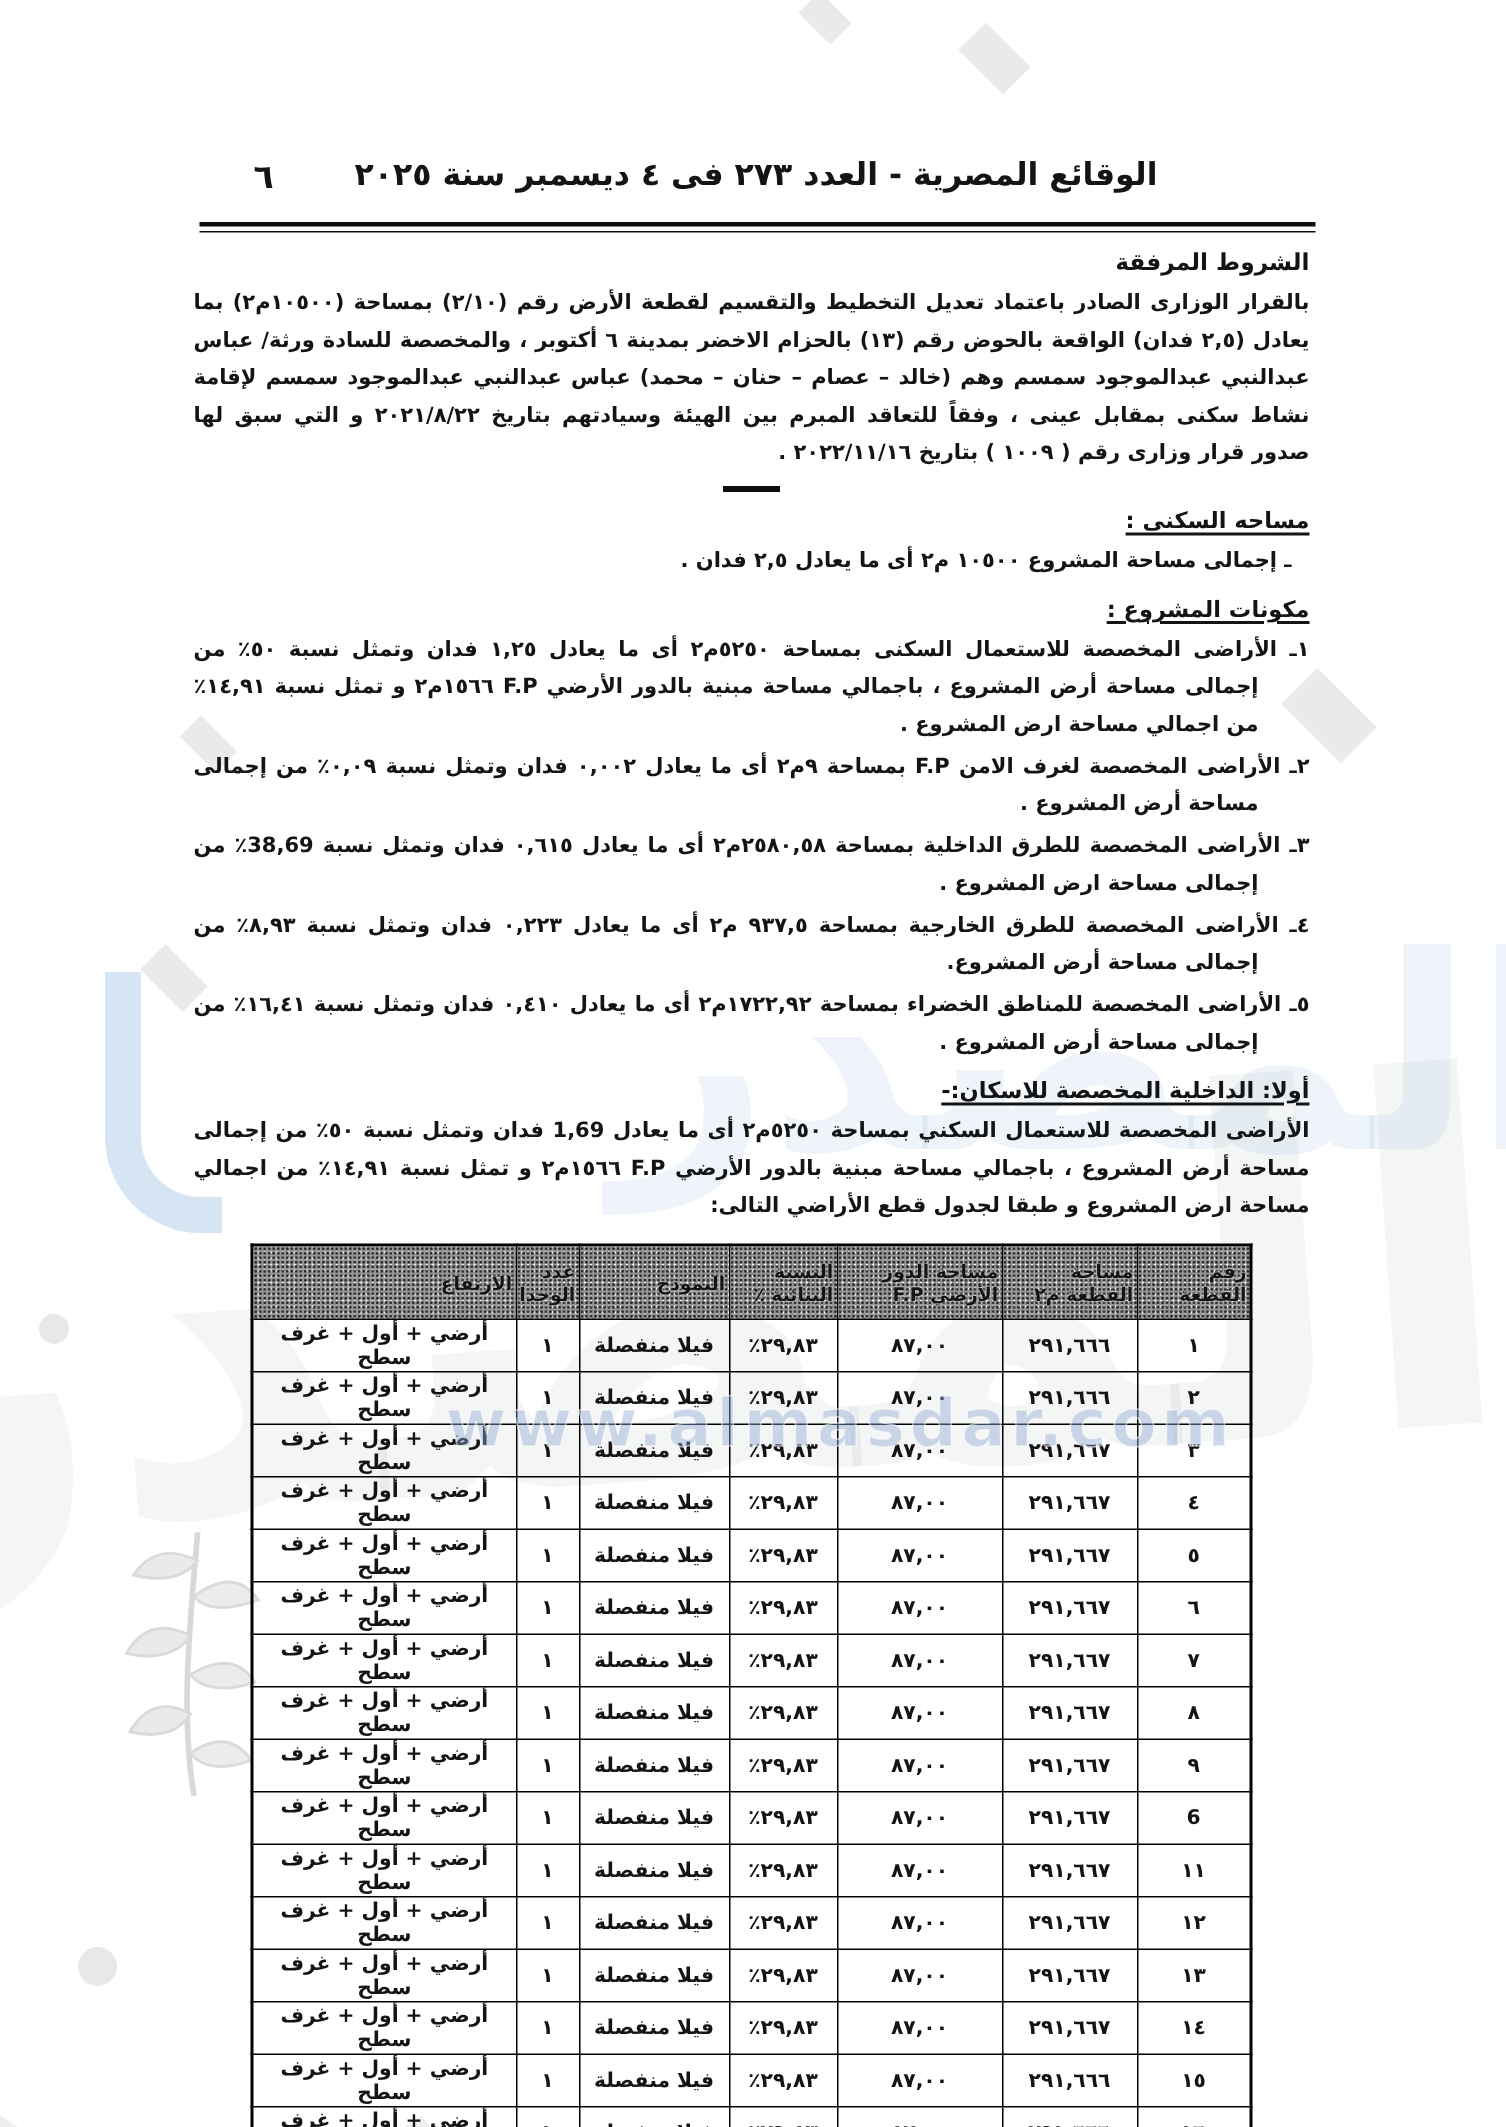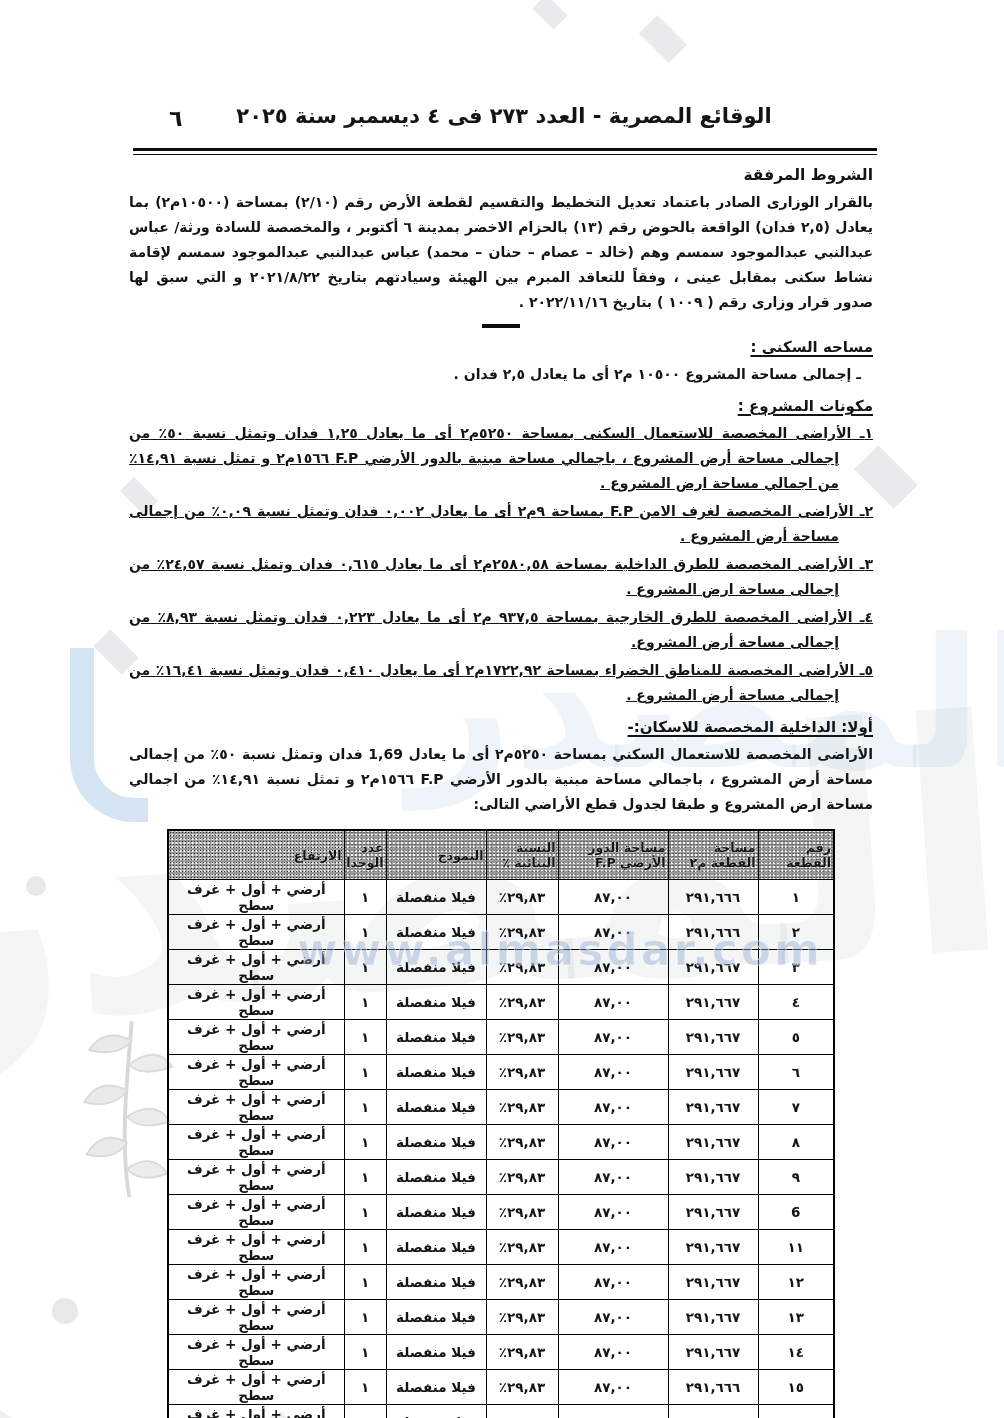--- a/index.html
+++ b/index.html
@@ -36,21 +36,21 @@
   .masthead-rule{position:absolute;top:148px;left:133px;width:744px;height:3px;
                  border-top:3px solid #0d0d0d;border-bottom:1.6px solid #0d0d0d;z-index:1;}
   
   .content{position:absolute;top:166px;right:131px;left:129px;z-index:1;direction:rtl;}
   .doc-title{margin:0 0 6px;font-size:15.5px;font-weight:bold;text-align:right;}
   .body-text{margin:0;font-size:14px;font-weight:bold;line-height:25px;text-align:justify;}
   .small-sep{width:38px;height:4px;background:#0d0d0d;margin:9px auto 6px;}
   .sec{margin:10px 0 6px;font-size:15px;font-weight:bold;text-decoration:underline;
        text-underline-offset:3px;text-decoration-thickness:1.5px;}
   .indent1{padding-right:12px;}
-  .hang{padding-right:34px;text-indent:-34px;margin-bottom:3px;text-decoration:underline;}
+  .hang{padding-right:34px;text-indent:-34px;margin-bottom:3px;}
   
   table.plots{border-collapse:collapse;table-layout:fixed;width:666px;margin:12px auto 0;
               direction:rtl;border:2.5px solid #000;}
   .plots th,.plots td{border:1.6px solid #000;text-align:center;vertical-align:middle;
                       font-weight:bold;padding:1px 2px;overflow:hidden;}
   .plots thead th{height:46px;font-size:12.5px;line-height:1.2;white-space:pre-line;
                   text-shadow:0 0 2px rgba(255,255,255,0.85);text-align:right;}
   .plots tbody td{height:24px;font-size:13.5px;}
   .speckle{background-color:#999;
      background-image:radial-gradient(rgba(15,15,15,0.8) 0.8px, transparent 1px),
@@ -98,21 +98,21 @@
     <div class="small-sep"></div>
 
     <h3 class="sec">مساحه السكنى :</h3>
     <p class="body-text indent1">ـ إجمالى مساحة المشروع ١٠٥٠٠ م٢ أى ما يعادل ٢,٥ فدان .</p>
 
     <h3 class="sec">مكونات المشروع :</h3>
     <div>
 
     <p class="body-text hang">١ـ الأراضى المخصصة للاستعمال السكنى بمساحة ٥٢٥٠م٢ أى ما يعادل ١,٢٥ فدان وتمثل نسبة ٥٠٪ من إجمالى مساحة أرض المشروع ، باجمالي مساحة مبنية بالدور الأرضي F.P ١٥٦٦م٢ و تمثل نسبة ١٤,٩١٪ من اجمالي مساحة ارض المشروع .</p>
         <p class="body-text hang">٢ـ الأراضى المخصصة لغرف الامن F.P بمساحة ٩م٢ أى ما يعادل ٠,٠٠٢ فدان وتمثل نسبة ٠,٠٩٪ من إجمالى مساحة أرض المشروع .</p>
-        <p class="body-text hang">٣ـ الأراضى المخصصة للطرق الداخلية بمساحة ٢٥٨٠,٥٨م٢ أى ما يعادل ٠,٦١٥ فدان وتمثل نسبة ٢٤,٥٧٪ من إجمالى مساحة ارض المشروع .</p>
+        <p class="body-text hang">٣ـ الأراضى المخصصة للطرق الداخلية بمساحة ٢٥٨٠,٥٨م٢ أى ما يعادل ٠,٦١٥ فدان وتمثل نسبة 38,69٪ من إجمالى مساحة ارض المشروع .</p>
         <p class="body-text hang">٤ـ الأراضى المخصصة للطرق الخارجية بمساحة ٩٣٧,٥ م٢ أى ما يعادل ٠,٢٢٣ فدان وتمثل نسبة ٨,٩٣٪ من إجمالى مساحة أرض المشروع.</p>
         <p class="body-text hang">٥ـ الأراضى المخصصة للمناطق الخضراء بمساحة ١٧٢٢,٩٢م٢ أى ما يعادل ٠,٤١٠ فدان وتمثل نسبة ١٦,٤١٪ من إجمالى مساحة أرض المشروع .</p>
       </div>
 
     <h3 class="sec">أولا: الداخلية المخصصة للاسكان:-</h3>
     <p class="body-text">الأراضى المخصصة للاستعمال السكني بمساحة ٥٢٥٠م٢ أى ما يعادل 1,69 فدان وتمثل نسبة ٥٠٪ من إجمالى مساحة أرض المشروع ، باجمالي مساحة مبنية بالدور الأرضي F.P ١٥٦٦م٢ و تمثل نسبة ١٤,٩١٪ من اجمالي مساحة ارض المشروع و طبقا لجدول قطع الأراضي التالى:</p>
 
     <table class="plots">
       <colgroup>
         <col style="width:76px">

